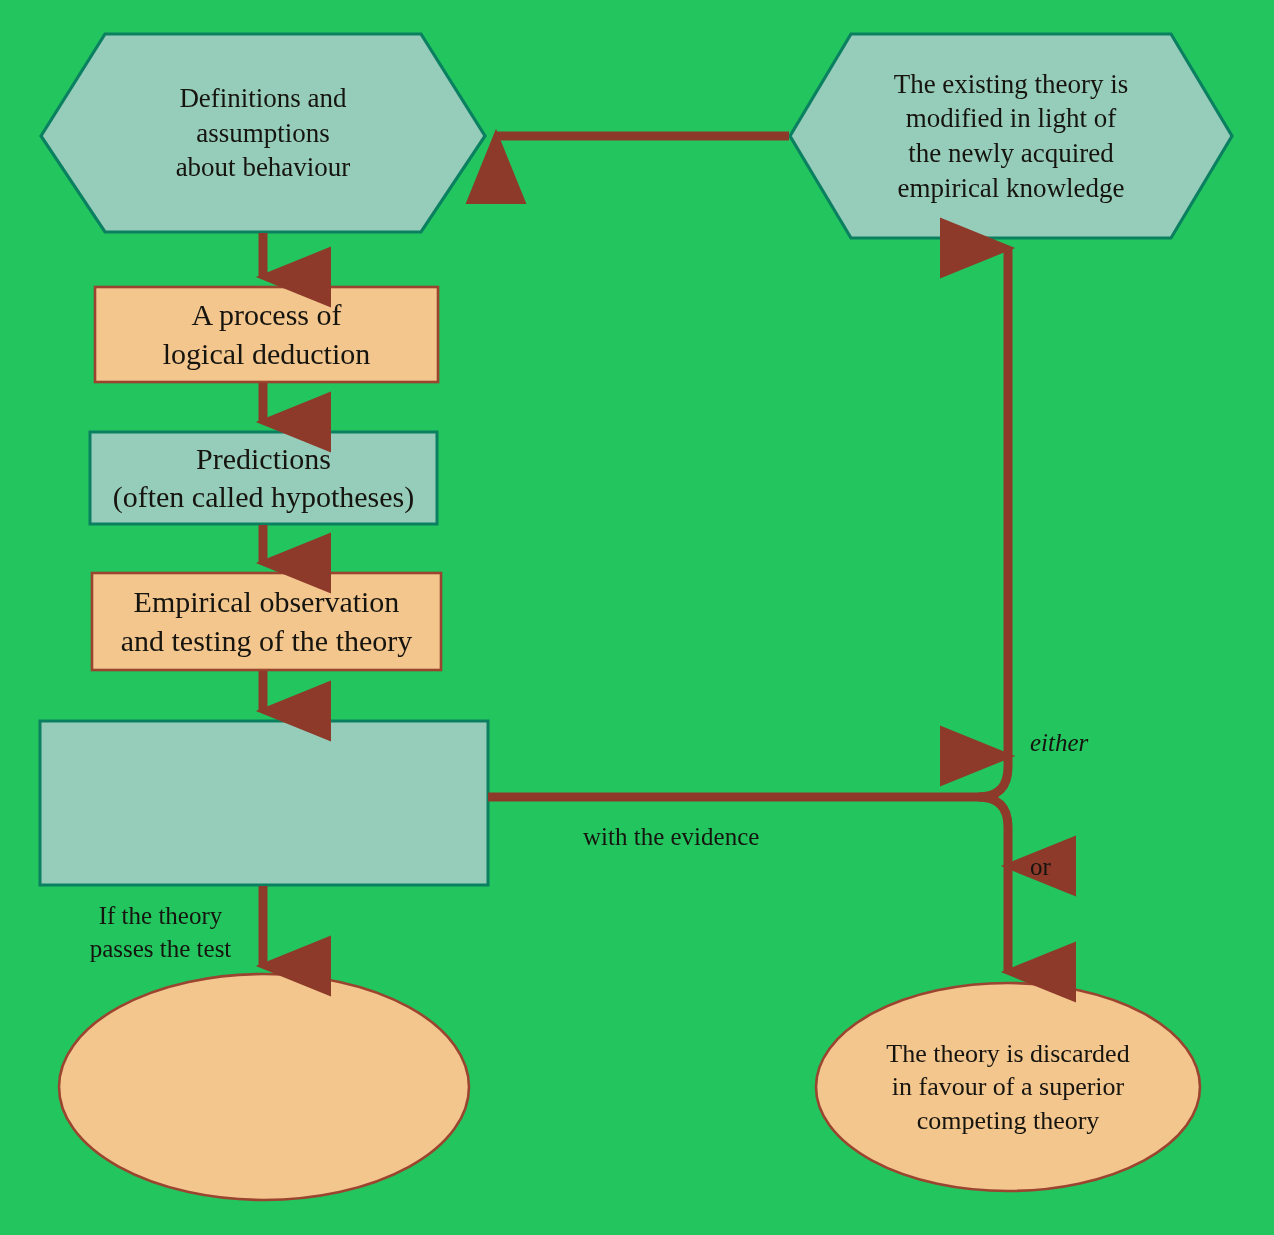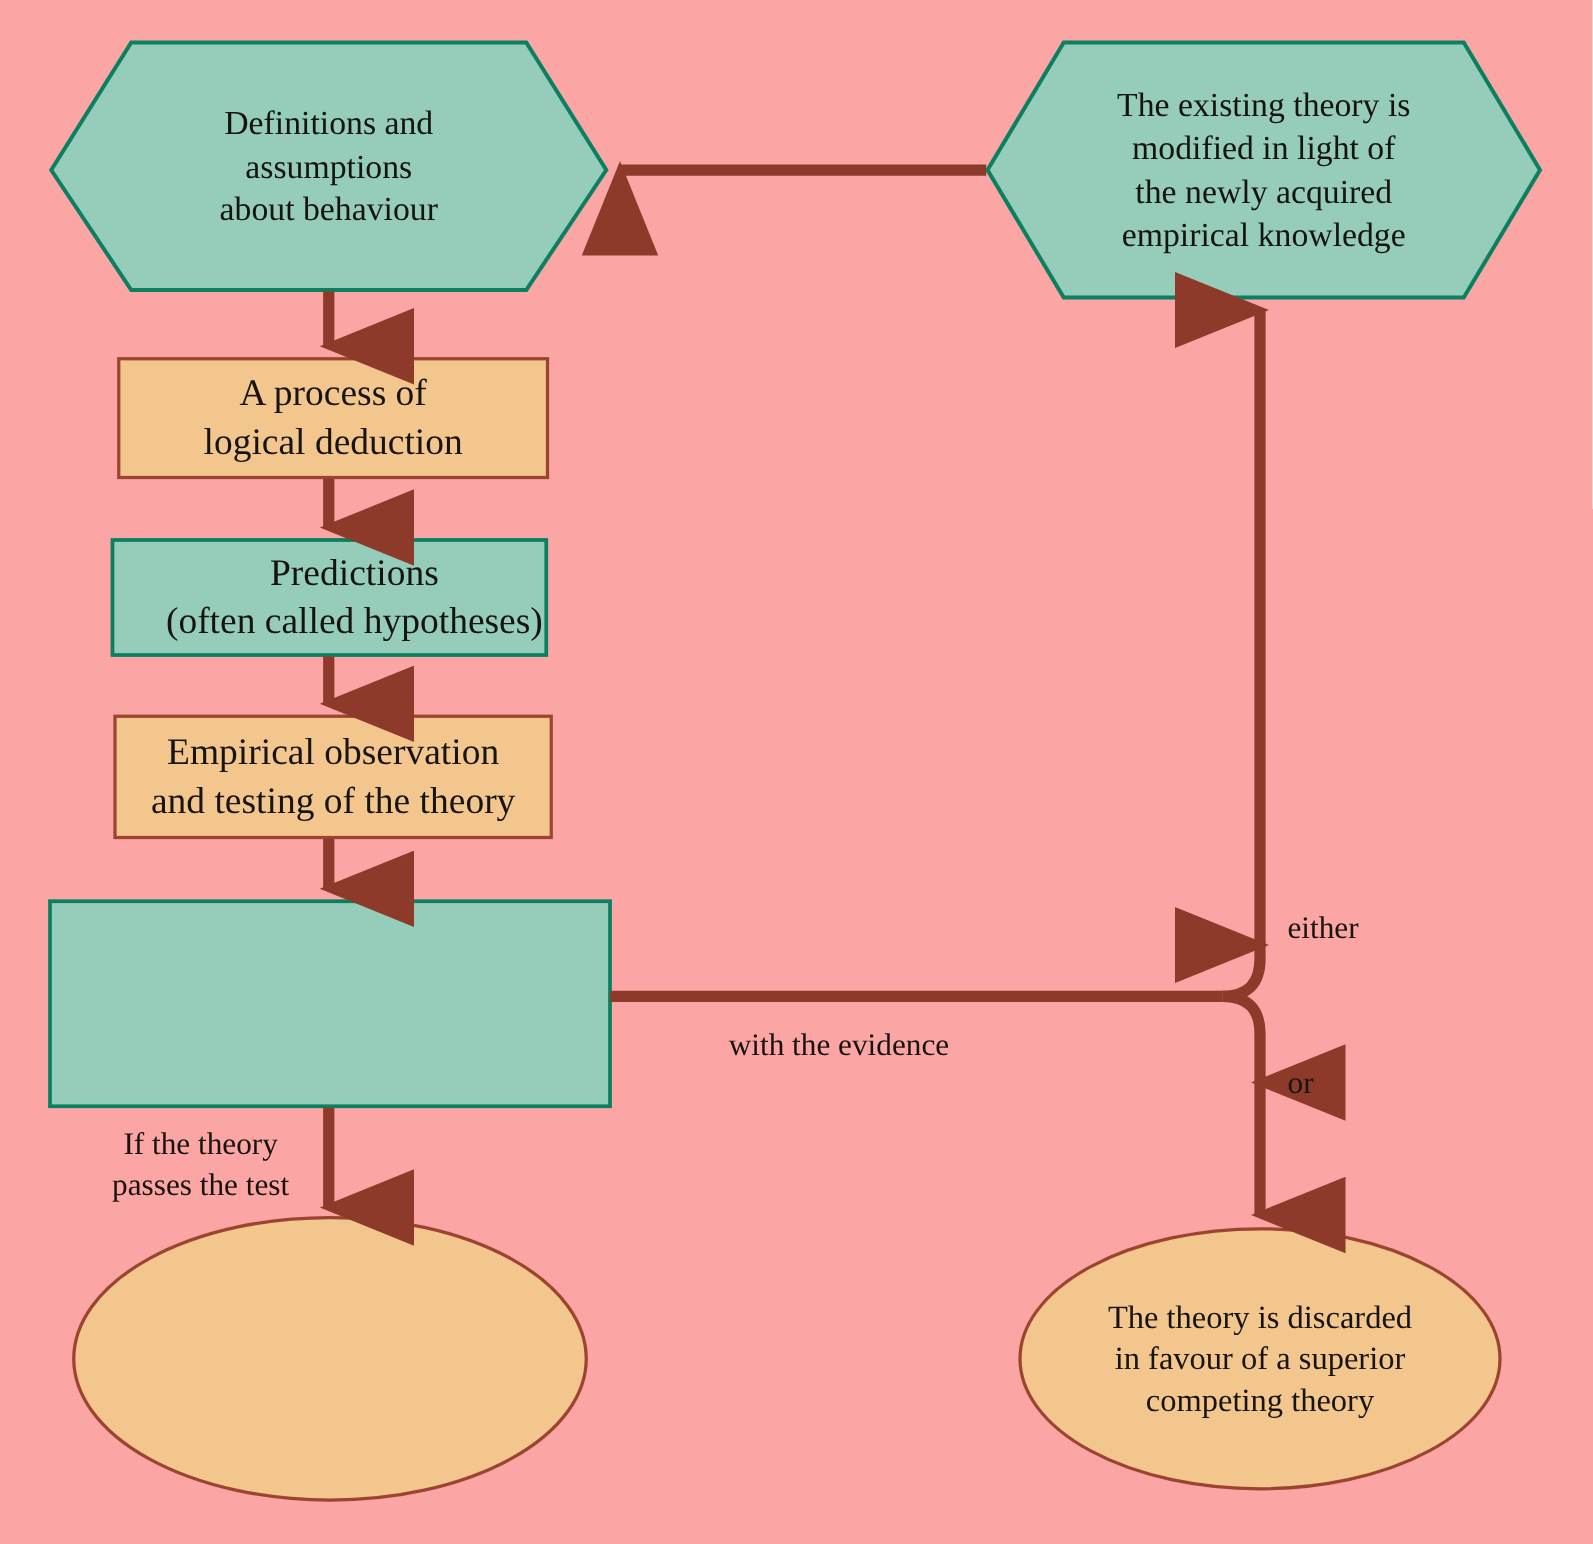--- a/index.html
+++ b/index.html
@@ -5,21 +5,21 @@
 <style>
   html, body {
     margin: 0;
     padding: 0;
     background: #fdfbe8;
   }
   #stage {
     position: relative;
     width: 1274px;
     height: 1235px;
-    background: #fca5a5;
+    background: #22c55e;
     overflow: hidden;
     font-family: "Liberation Serif", "DejaVu Serif", serif;
   }
   #svg-layer {
     position: absolute;
     left: 0; top: 0;
     width: 1274px;
     height: 1235px;
   }
   .node-text {
@@ -106,35 +106,35 @@
 about behaviour</div>
 
   <div class="node-text hex-text" style="left:790px; top:34px; width:442px; height:204px;">The existing theory is
 modified in light of
 the newly acquired
 empirical knowledge</div>
 
   <div class="node-text box-text" style="left:95px; top:287px; width:343px; height:95px;">A process of
 logical deduction</div>
 
-  <div class="node-text box-text" style="left:90px; top:432px; width:347px; height:92px;padding-left:20px;">Predictions
+  <div class="node-text box-text" style="left:90px; top:432px; width:347px; height:92px;">Predictions
 (often called hypotheses)</div>
 
   <div class="node-text box-text" style="left:92px; top:573px; width:349px; height:97px;">Empirical observation
 and testing of the theory</div>
 
 
 
   <div class="node-text ell-text" style="left:826px; top:1010px; width:364px; height:154px;">The theory is discarded
 in favour of a superior
 competing theory</div>
 
 
   <div class="edge-label lbl" style="left:583px; top:821px;">with the evidence</div>
 
-  <div class="edge-label lbl" style="left:1030px; top:727px;">either</div>
+  <div class="edge-label lbl" style="left:1030px; top:727px;font-style:italic;">either</div>
 
   <div class="edge-label lbl" style="left:1030px; top:851px;">or</div>
 
   <div class="edge-label lbl" style="left:68px; top:900px; text-align:center; width:185px;">If the theory
 passes the test</div>
 
 </div>
 
 </body></html>

